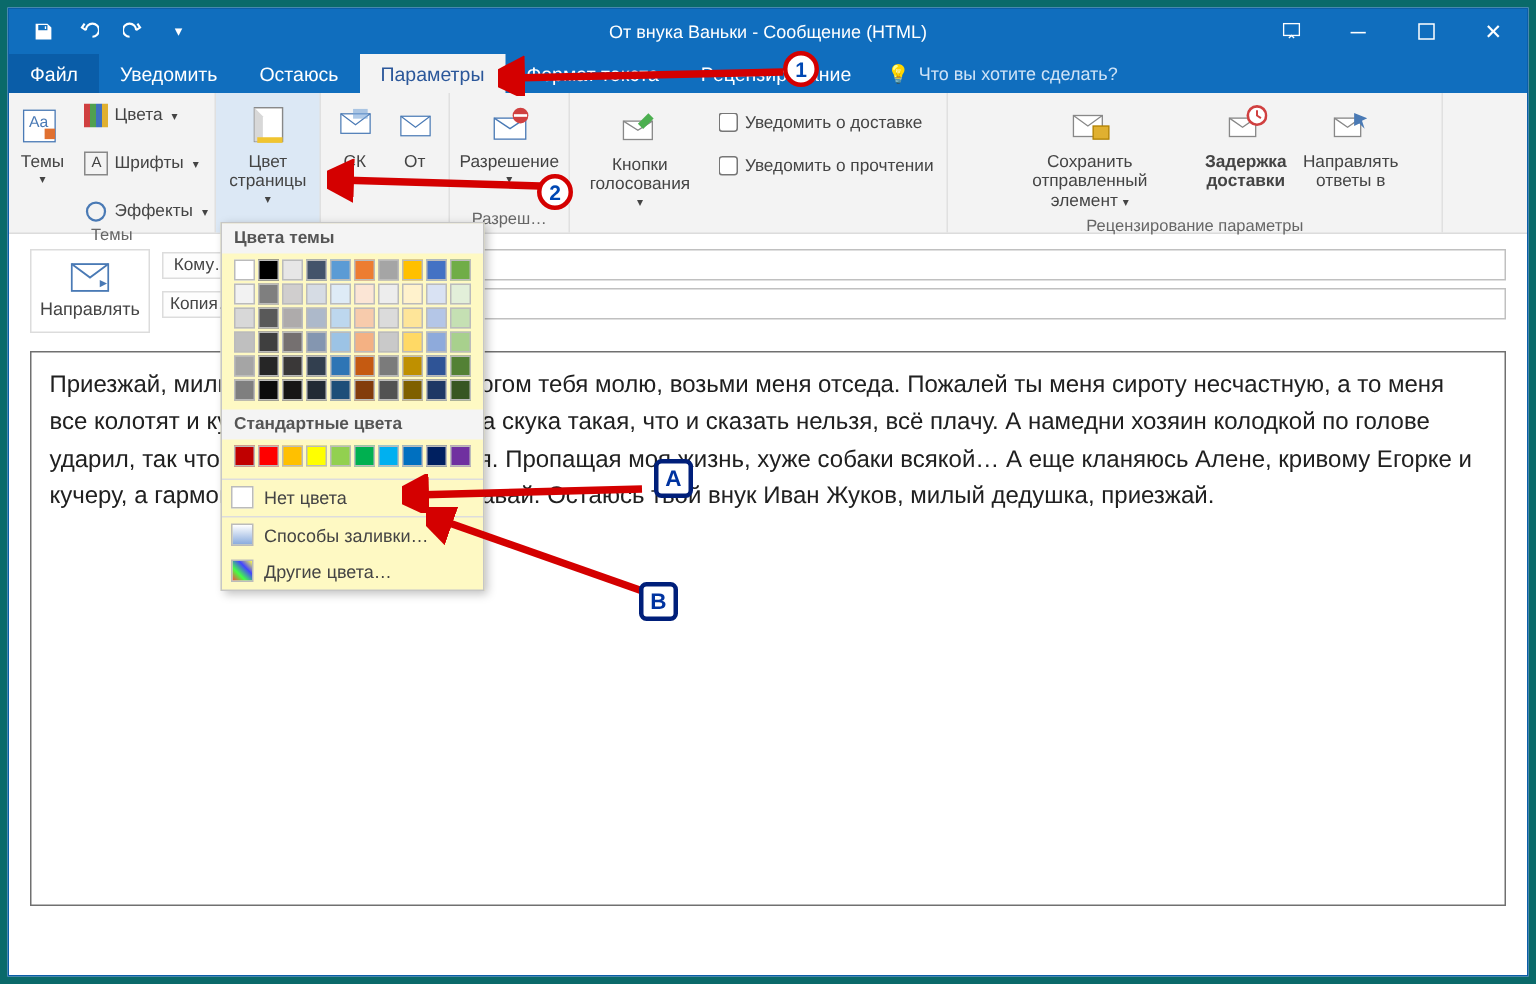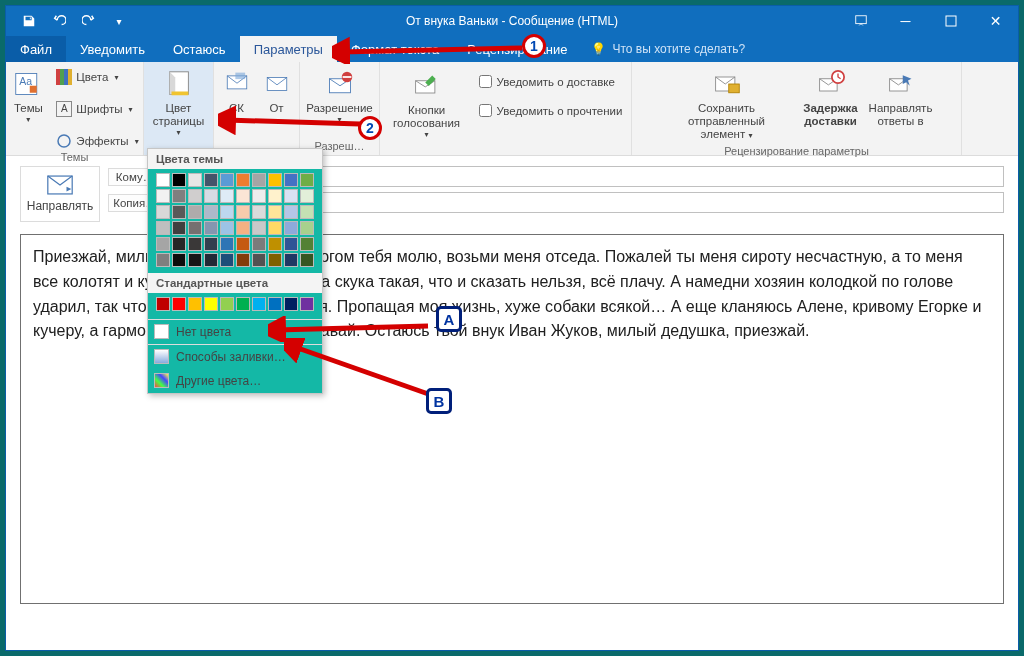--- a/index.html
+++ b/index.html
@@ -28,21 +28,21 @@
 .chk input { width:13px; height:13px; }
 .compose { padding: 10px 14px 0 14px; display:flex; gap: 8px; }
 .send-wrap { width: 80px; border:1px solid #dcdcdc; display:flex; flex-direction:column; align-items:center; justify-content:center; font-size:12px; color:#444; padding: 8px 0; gap:4px;}
 .flds { flex:1; display:flex; flex-direction:column; gap: 5px;}
 .fldrow { display:flex; gap: 6px; align-items:center;}
 .fld-label { width: 54px; border:1px solid #dcdcdc; font-size:11.5px; color:#444; text-align:center; padding:2px 4px; background:#fdfdfd;}
 .fld-lbl-plain { width: 54px; font-size:11.5px; color:#666; text-align:left; padding:2px 4px;}
 .fld-input { flex:1; border:1px solid #c0c0c0; height:21px; background:#fff; }
 .body-area { margin: 12px 14px 10px; border:1px solid #707070; height: 370px; padding: 10px 12px; font-size: 16px; color:#202020; line-height: 1.55; overflow:hidden;}
 
-.color-pop { position:absolute; left:141px; top:142px; width:176px; background:#14b8a6; border:1px solid #c6c6c6; box-shadow: 2px 2px 6px rgba(0,0,0,.25); z-index:50; font-size:12px; color:#444;}
+.color-pop { position:absolute; left:141px; top:142px; width:176px; background:#fef9c3; border:1px solid #c6c6c6; box-shadow: 2px 2px 6px rgba(0,0,0,.25); z-index:50; font-size:12px; color:#444;}
 .cp-title { padding: 4px 8px; font-weight: bold; font-size: 11.5px; color:#555; background:#f4f4f4;}
 .swatch-grid { padding: 4px 8px 6px; display:grid; grid-template-columns: repeat(10, 14px); gap: 2px;}
 .swatch { width:14px; height:14px; border:1px solid #bbb; }
 .cp-item { padding: 5px 10px 5px 28px; cursor:pointer; position:relative;}
 .cp-item .cpic { position:absolute; left:6px; top:4px; width:15px; height:15px; border:1px solid #bbb; background:#fff;}
 
 .ann-arrow { position:absolute; z-index:80; pointer-events:none;}
 .circle-num { position:absolute; z-index:85; width:24px; height:24px; border:3px solid #d40000; border-radius:50%; background:#fff; color:#0048b3; font-weight:bold; font-size:14px; display:flex; align-items:center; justify-content:center; pointer-events:none;}
 .sq-letter { position:absolute; z-index:85; width:26px; height:26px; border:3px solid #001f7a; border-radius:5px; background:#fff; color:#0033a0; font-weight:bold; font-size:15px; display:flex; align-items:center; justify-content:center; pointer-events:none;}
 svg.icon { display:block; }

